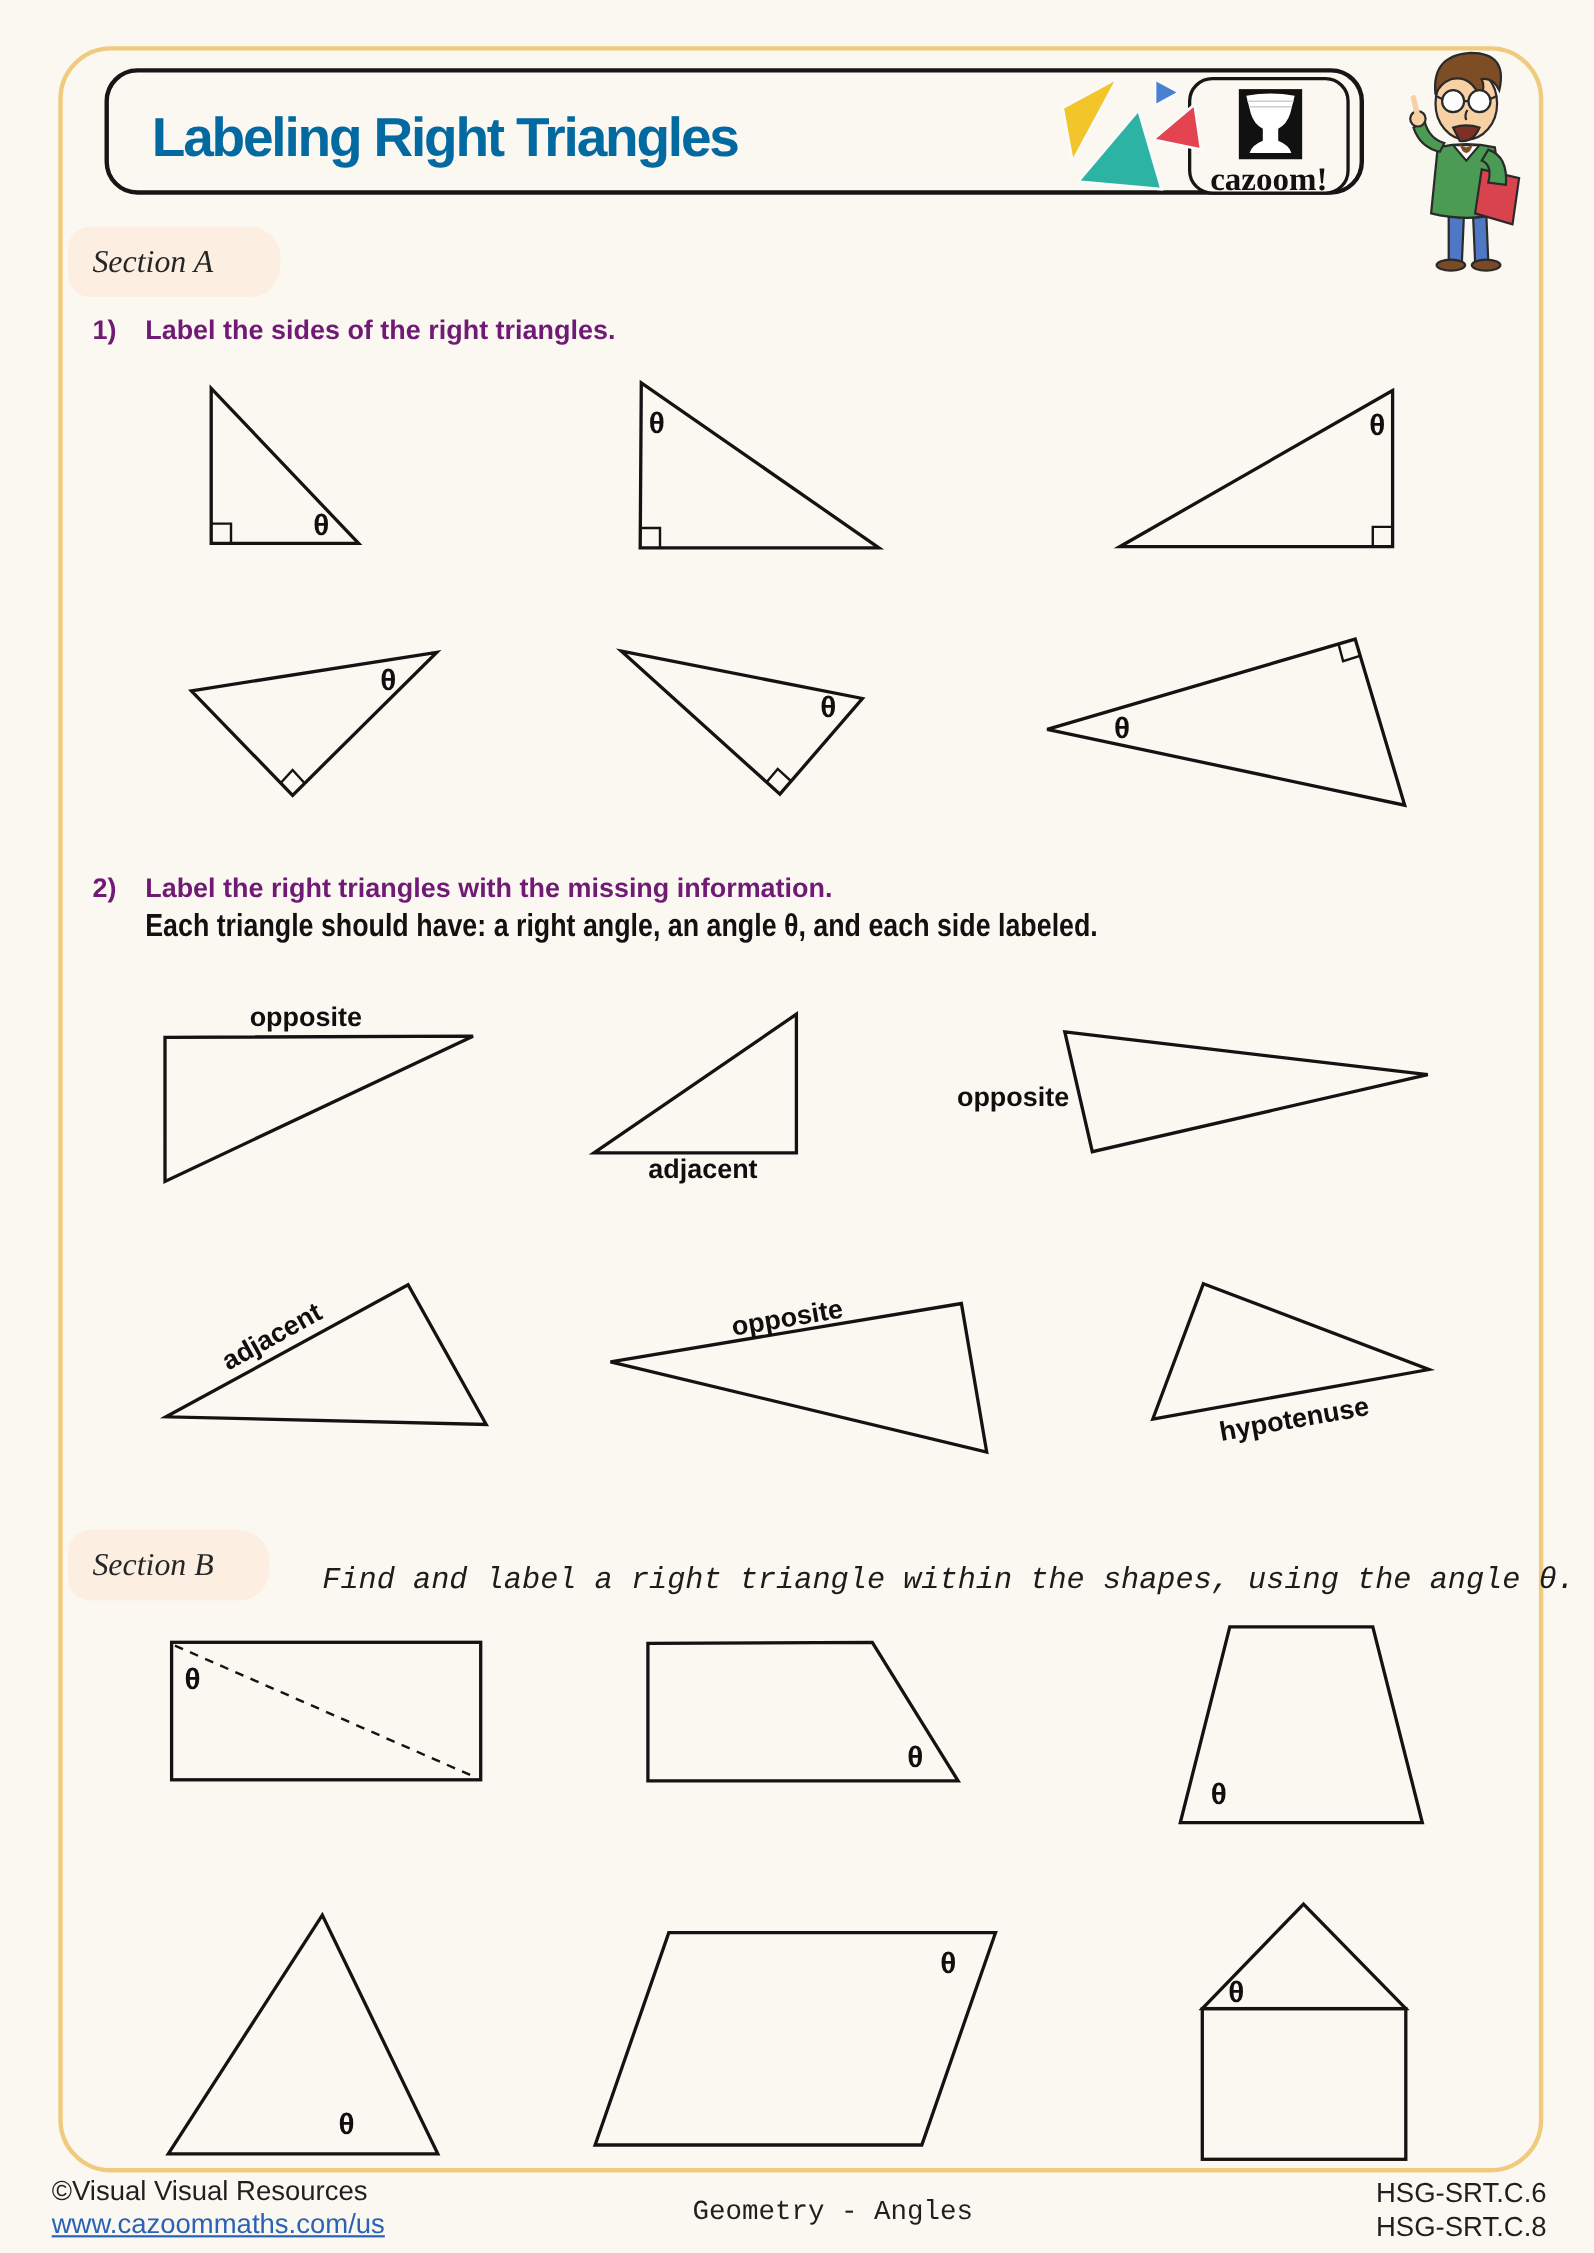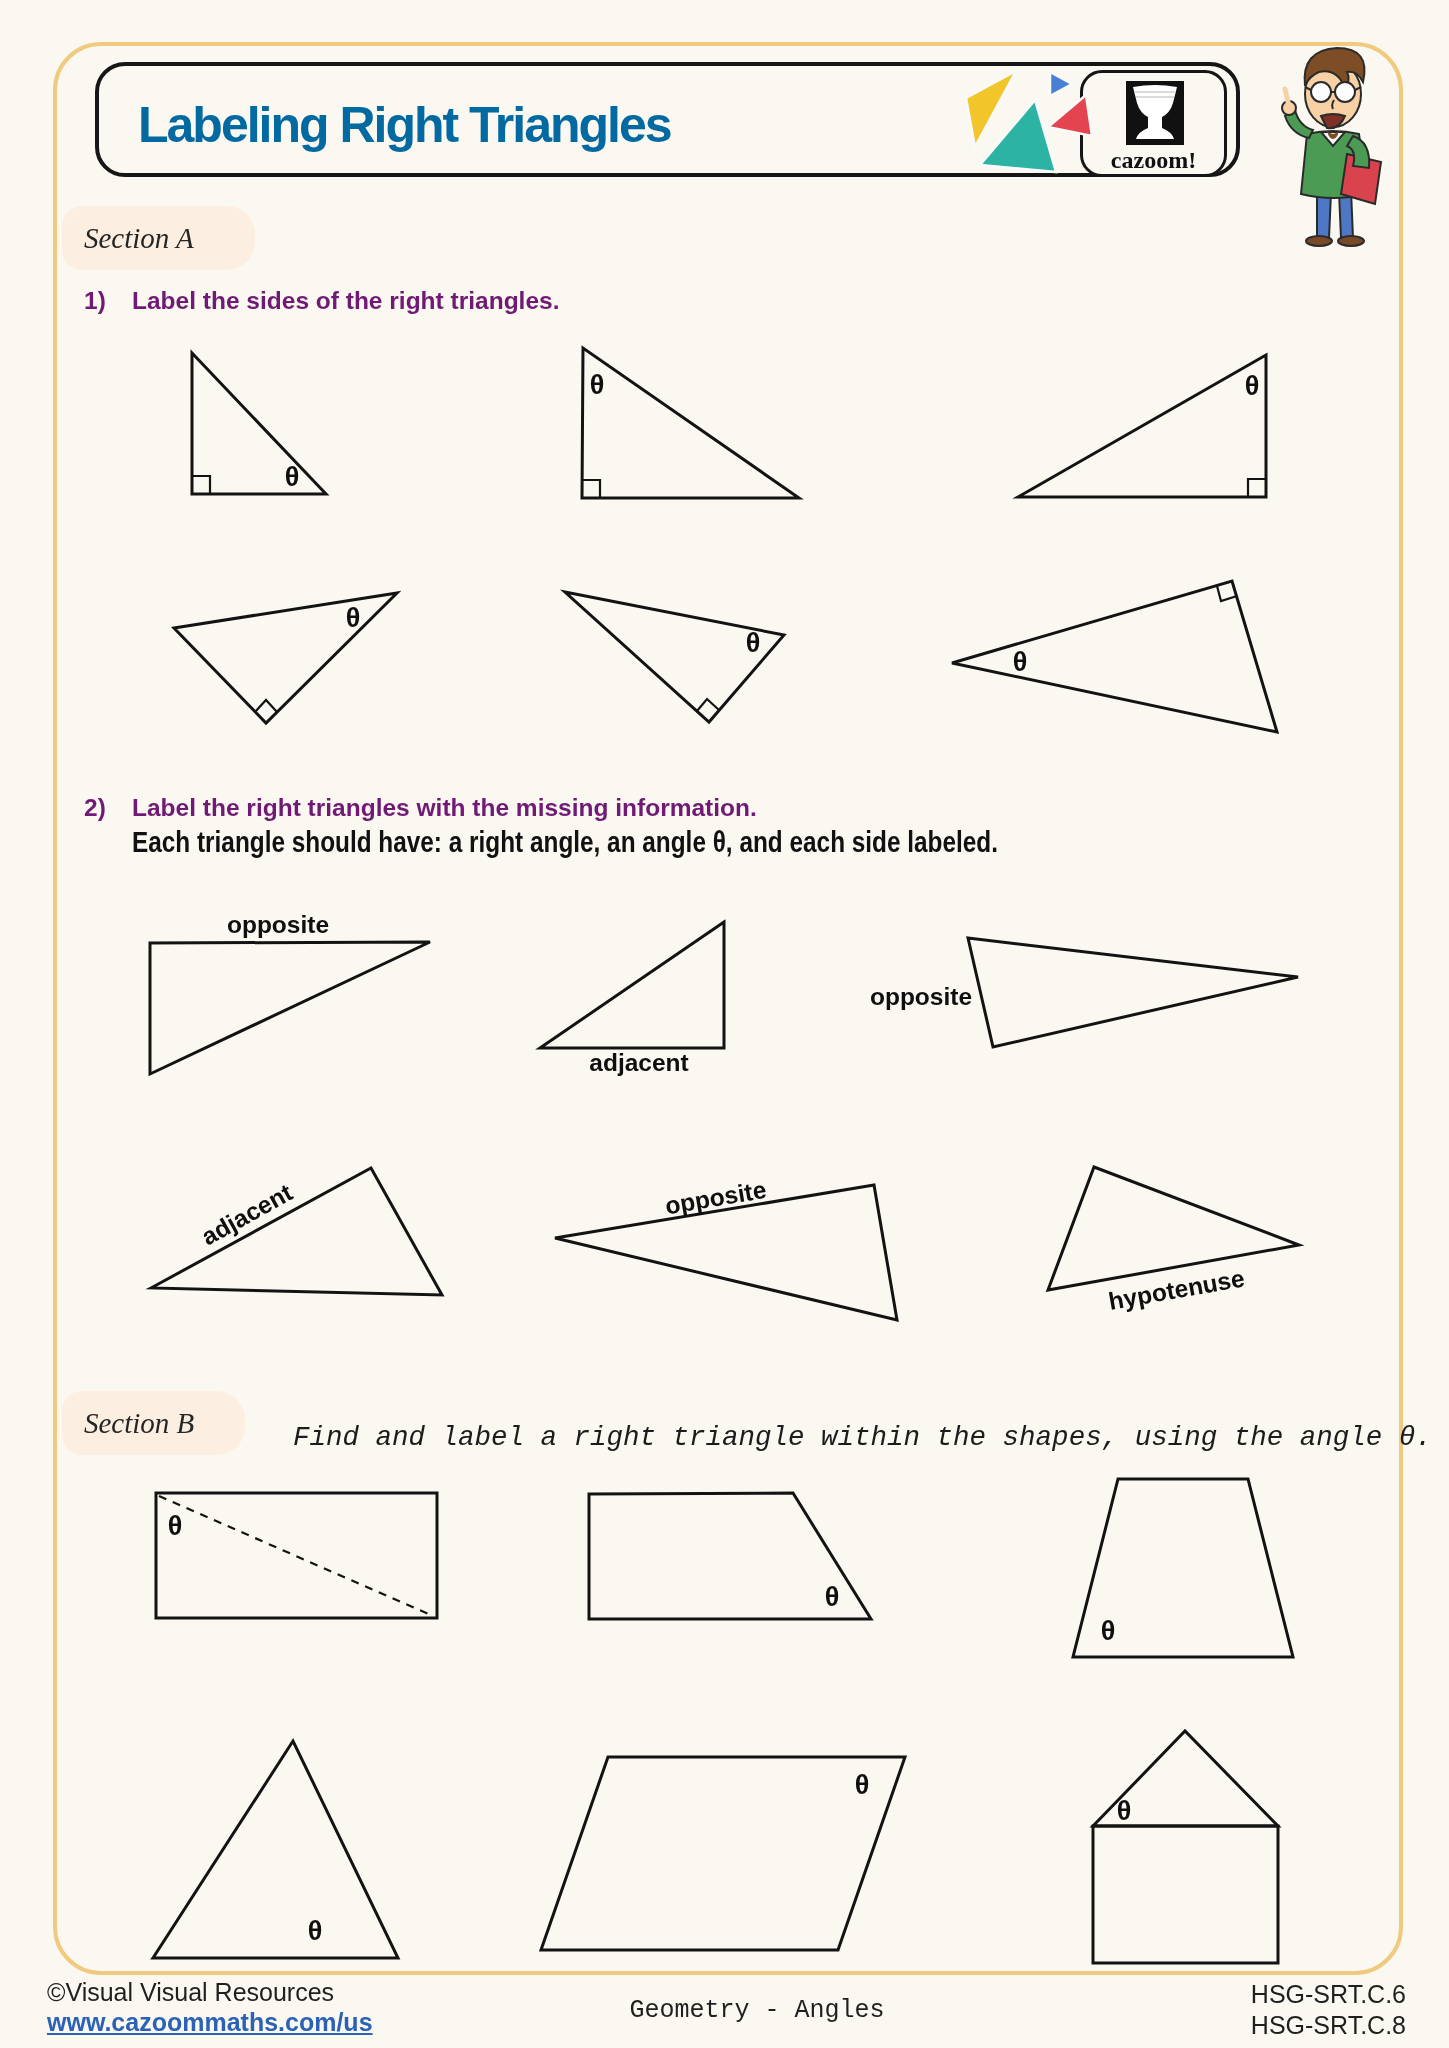--- a/index.html
+++ b/index.html
@@ -27,21 +27,21 @@
     color:#0369a1;white-space:nowrap;
   }
   .cazoom-box{
     left:1080px;top:70px;width:147px;height:107px;
     border:3.5px solid #161616;border-radius:22px;
     box-sizing:border-box;background:#fbf8f1;
   }
   .cazoom-text{
     left:0;top:74px;width:100%;text-align:center;
     font-family:"Liberation Serif", serif;font-weight:bold;
-    font-size:24px;color:#111;
+    font-size:30px;color:#111;
   }
   
   .badge{
     background:#fcefe1;border-radius:20px 28px 28px 20px;
     font-family:"Liberation Serif", serif;
     font-style:italic;font-weight:normal;font-size:29px;color:#262626;
     display:flex;align-items:center;padding-left:22px;box-sizing:border-box;
   }
   .badge-a{left:62px;top:206px;width:193px;height:64px;}
   .badge-b{left:62px;top:1391px;width:183px;height:64px;}
@@ -51,21 +51,21 @@
     left:132px;top:826px;font-size:29px;font-weight:bold;color:#111;
     transform:scaleX(0.84);transform-origin:left top;white-space:nowrap;
   }
   .sb-instruction{
     left:293px;top:1393px;
     font-family:Liberation Mono, monospace;font-style:italic;
     font-size:27.5px;color:#1c1c1c;white-space:nowrap;margin-top:29px;
   }
   
   .footer-text{font-size:25px;color:#1f1f1f;white-space:nowrap;}
-  .footer-link{color:#2b62b5;text-decoration:underline;font-size:25px;font-weight:bold;}
+  .footer-link{color:#2b62b5;text-decoration:underline;font-size:25px;}
   .footer-center{left:600px;top:1996px;width:314px;text-align:center;font-family:Liberation Mono, monospace;}
   .footer-standards{right:43px;top:1979px;text-align:right;line-height:31px;}
   svg text{font-family:"Liberation Sans", sans-serif;}
   .geo-label{font-weight:bold;font-size:24.5px;fill:#0f0f0f;}
   .theta{font-weight:bold;font-size:27px;fill:#0f0f0f;}
 </style>
 </head>
 <body>
 
 <div class="abs outer-border"></div>

